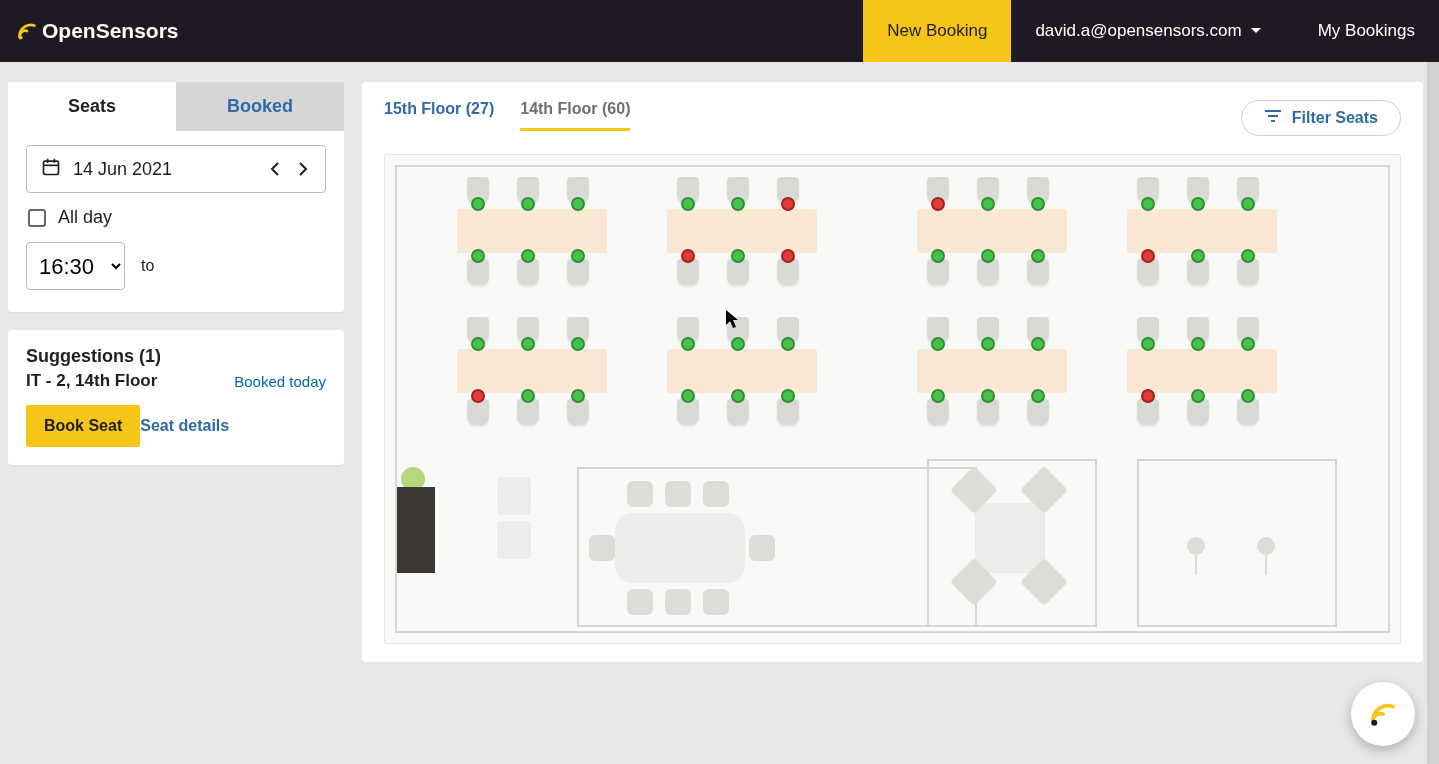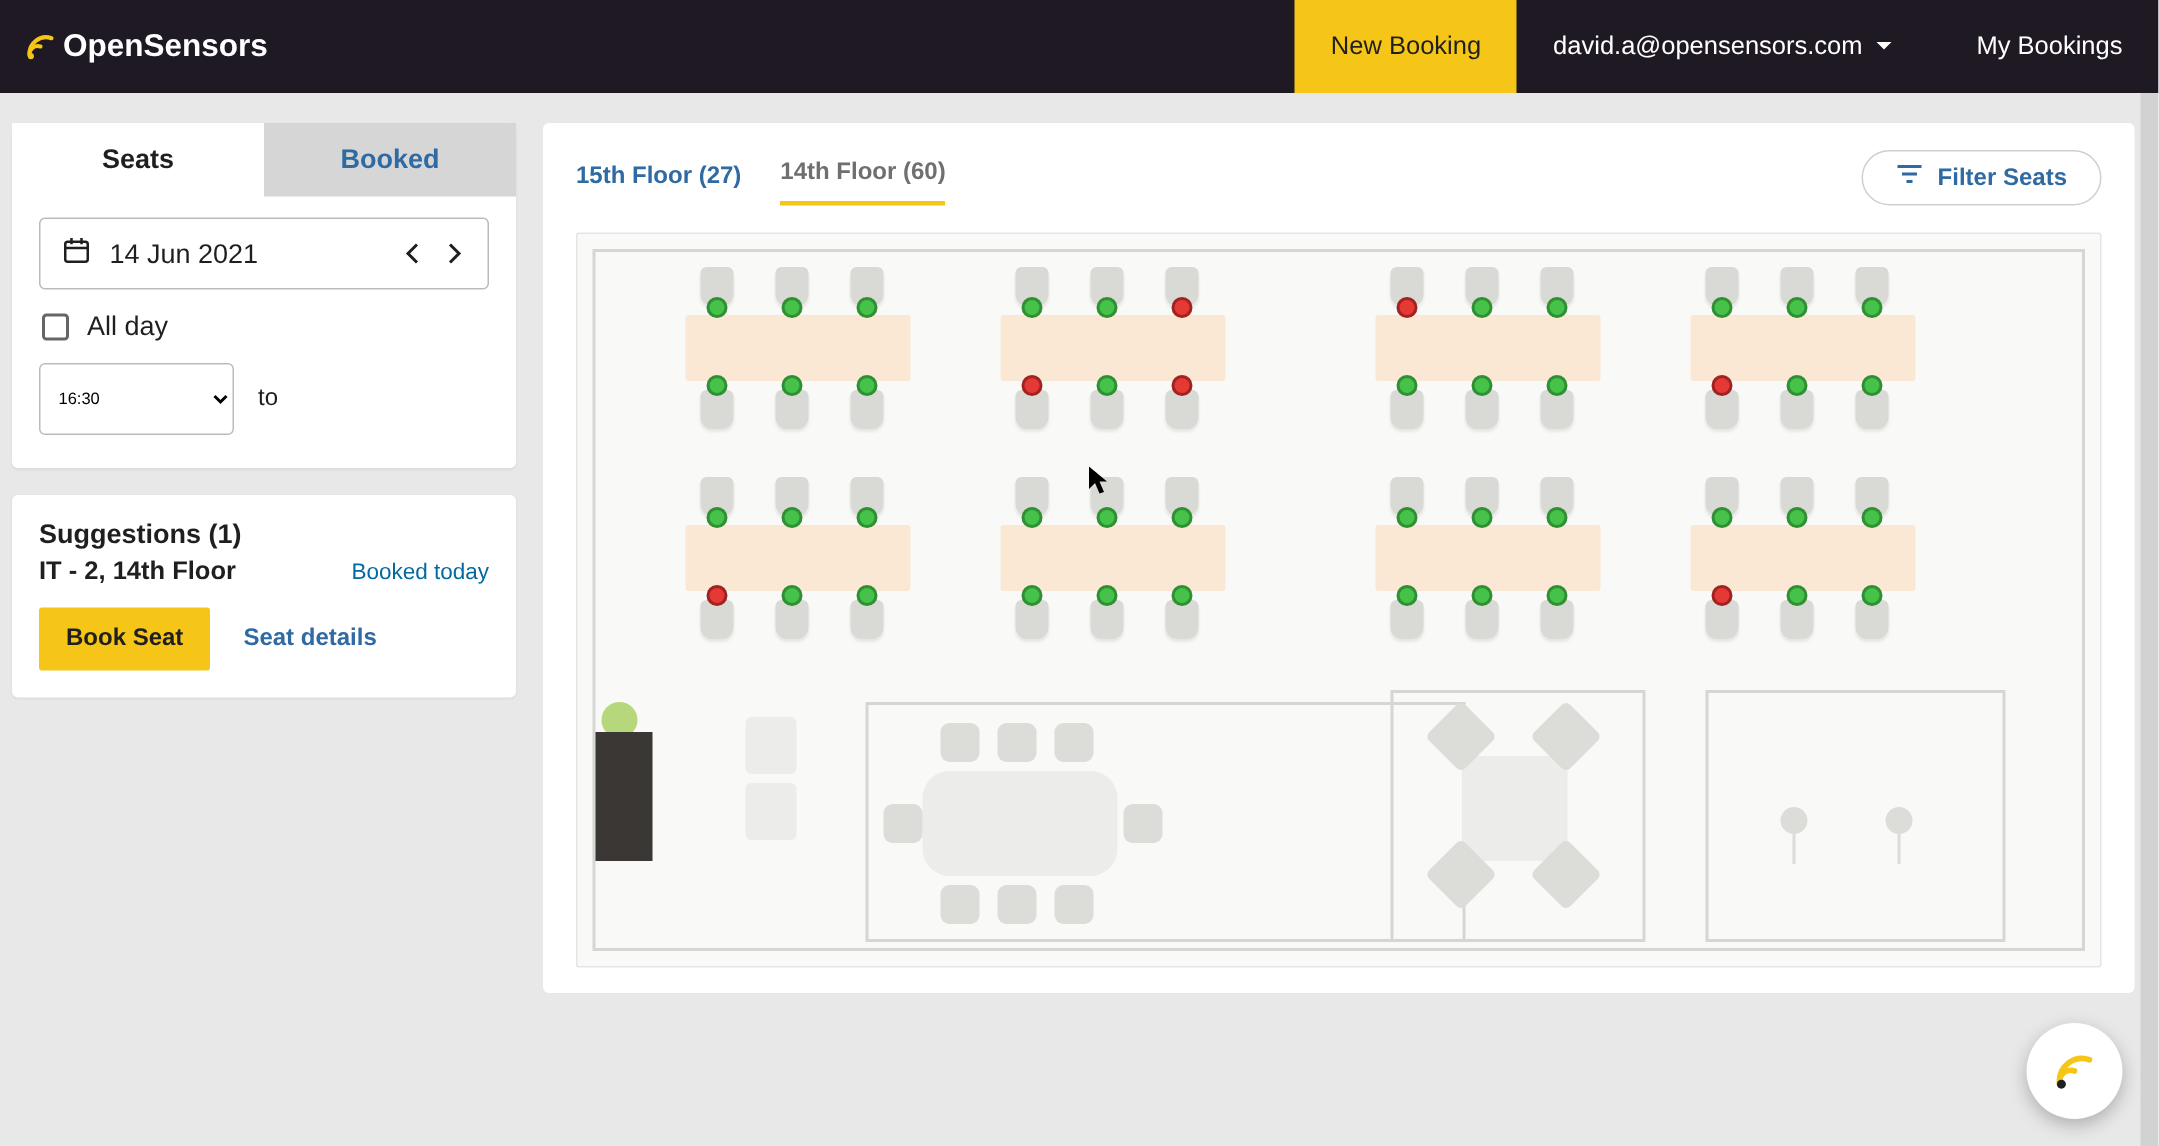--- a/index.html
+++ b/index.html
@@ -72,40 +72,40 @@
   .datepicker {
     border:1px solid #bbb; border-radius:4px; height:48px;
     display:flex; align-items:center; padding:0 10px 0 14px; gap:12px; font-size:18px;
   }
   .datepicker .dp-arrows { margin-left:auto; display:flex; gap:4px;}
   .dp-arrow { width:24px; height:24px; display:flex; align-items:center; justify-content:center; cursor:pointer;}
   .allday { display:flex; align-items:center; gap:12px; font-size:18px; padding-left:2px; }
   .chk { width:18px; height:18px; border:2px solid #666; border-radius:3px; }
   .timerow { display:flex; align-items:center; gap:16px; }
   .timerow select {
-    height:48px; width:130px; border:1px solid #bbb; border-radius:4px;
-    font-size:11px; padding:0 8px; background:#fff;
+    height:48px; width:99px; border:1px solid #bbb; border-radius:4px;
+    font-size:22px; padding:0 8px; background:#fff;
   }
   .timerow .to { font-size:16px; }
 
   .suggestions { padding:16px 18px 18px 18px; }
   .sug-title { font-size:18px; font-weight:700; margin-bottom:4px;}
   .sug-row { display:flex; align-items:center; justify-content:space-between; margin-bottom:14px;}
   .sug-name { font-size:17px; font-weight:600; }
   .sug-note { font-size:15px; color:#0369a1; }
-  .sug-actions { display:flex; align-items:center; gap:22px;}
+  .sug-actions { display:flex; align-items:center; }
   .btn-yellow {
     background:#f5c518; color:#1f1f1f; border:none; padding:12px 18px;
     font-size:16px; font-weight:600; border-radius:2px; cursor:pointer;
   }
   .link { color:#2f6aa3; font-size:16px; font-weight:600; cursor:pointer;}
 
   
   .main { flex:1; background:#fff; border-radius:4px; padding:18px 22px 22px 22px; height:580px; position:relative;}
-  .floor-tabs { display:flex; align-items:flex-end; gap:26px; font-size:16px; font-weight:700;}
+  .floor-tabs { display:flex; align-items:flex-start; gap:26px; font-size:16px; font-weight:700;}
   .floor-tab { color:#2f6aa3; cursor:pointer; padding-bottom:10px;}
   .floor-tab.active { color:#6f6f6f; border-bottom:3px solid #f5c518;}
   .filter-btn {
     margin-left:auto; border:1px solid #cfcfcf; border-radius:24px; padding:8px 22px;
     display:flex; align-items:center; gap:10px; color:#2f6aa3; font-weight:700; font-size:16px; cursor:pointer;
   }
 
   .floorplan {
     margin-top:18px; height:490px; border:1px solid #e5e5e5; border-radius:2px;
     background:#f9f9f8; position:relative; overflow:hidden;

